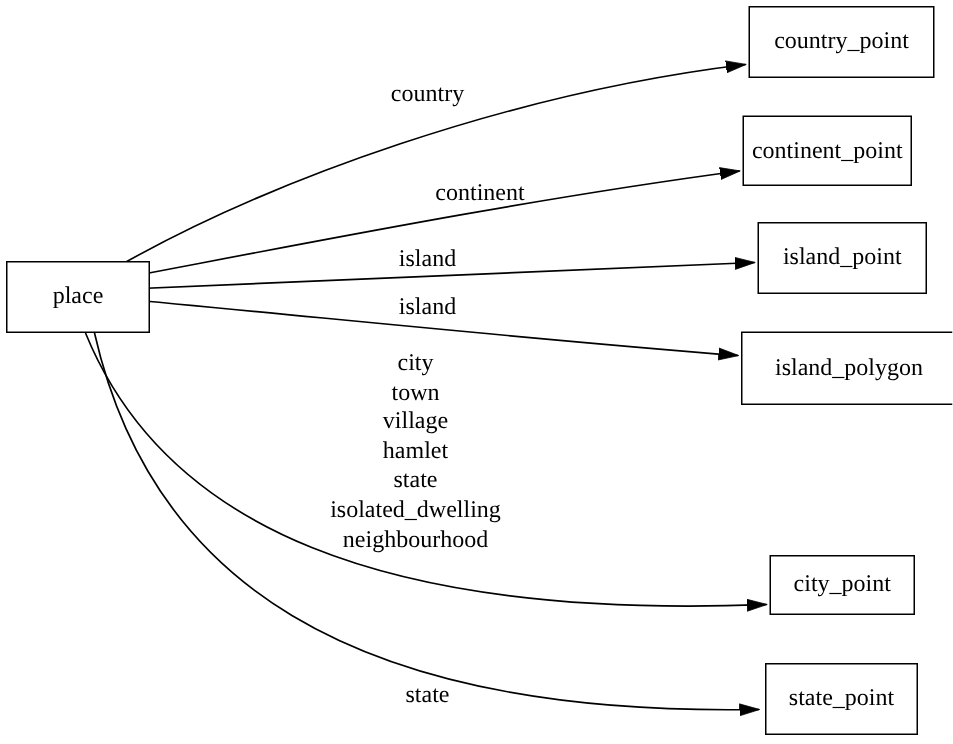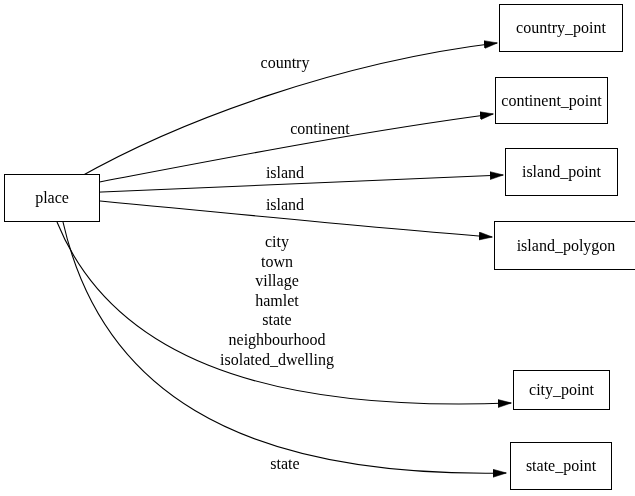--- a/index.html
+++ b/index.html
@@ -91,19 +91,19 @@
   <div class="edge-label" style="left:285px; top:173px;">island</div>
 
   <div class="edge-label" style="left:285px; top:205px;">island</div>
 
   <div class="edge-label multi" style="left:277px; top:301px;">
     <div>city</div>
     <div>town</div>
     <div>village</div>
     <div>hamlet</div>
     <div>state</div>
+    <div>isolated_dwelling</div>
     <div>neighbourhood</div>
-    <div>isolated_dwelling</div>
   </div>
 
   <div class="edge-label" style="left:285px; top:419px;margin-top:45px;">state</div>
 
 </div>
 
 </body></html>

